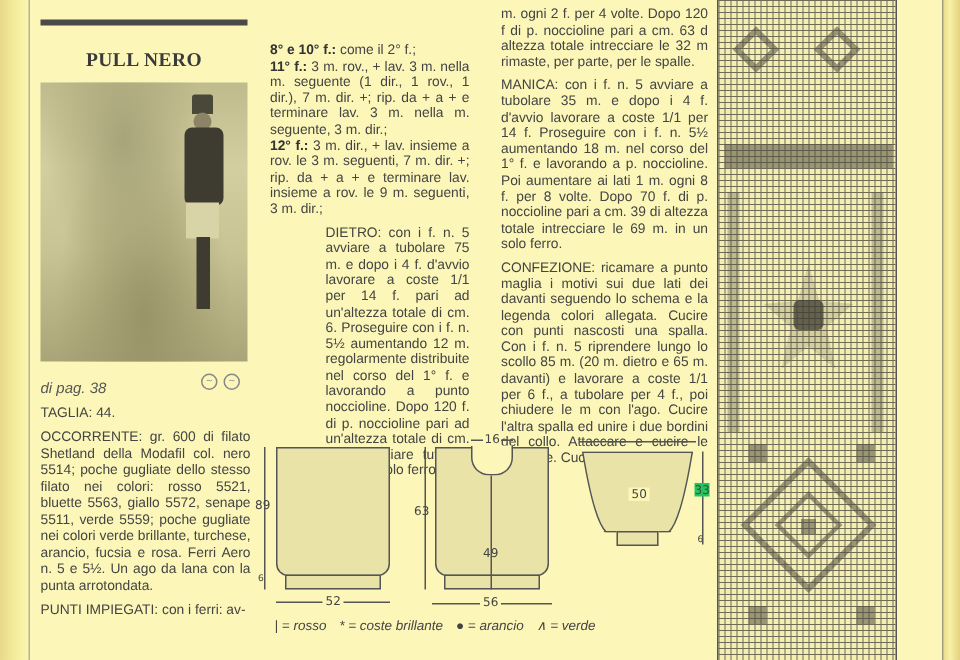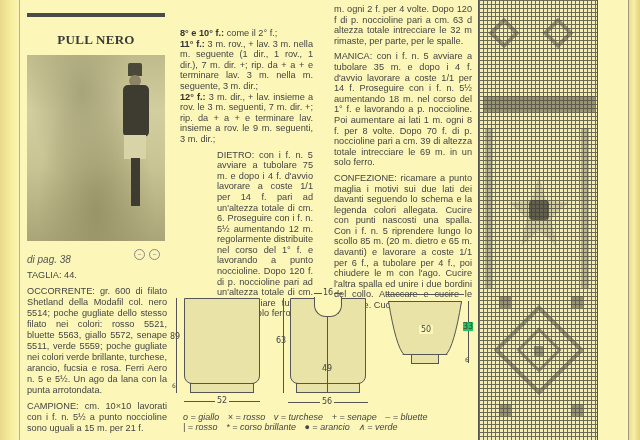--- a/index.html
+++ b/index.html
@@ -109,24 +109,20 @@
   <div class="col-left">
     <p>
       <span class="lbl">TAGLIA:</span>
       <span>44.</span>
     </p>
     <p>
       <span class="lbl">OCCORRENTE:</span>
       <span>gr. 600 di filato Shetland della Modafil col. nero 5514; poche gugliate dello stesso filato nei colori: rosso 5521, bluette 5563, giallo 5572, senape 5511, verde 5559; poche gugliate nei colori verde brillante, turchese, arancio, fucsia e rosa. Ferri Aero n. 5 e 5½. Un ago da lana con la punta arrotondata.</span>
     </p>
     <p>
-      <span class="lbl">CAMPIONE:</span>
-      <span>cm. 10×10 lavorati con i f. n. 5½ a punto noccioline sono uguali a 15 m. per 21 f.</span>
-    </p>
-    <p>
       <span class="lbl">PUNTI IMPIEGATI:</span>
       <span>con i ferri: av-</span>
     </p>
   </div>
 
   <div class="col-mid">
     <div class="row"><b>8° e 10° f.:</b> <span>come il 2° f.;</span></div>
     <div class="row"><b>11° f.:</b> <span>3 m. rov., + lav. 3 m. nella m. seguente (1 dir., 1 rov., 1 dir.), 7 m. dir. +; rip. da + a + e terminare lav. 3 m. nella m. seguente, 3 m. dir.;</span></div>
     <div class="row"><b>12° f.:</b> <span>3 m. dir., + lav. insieme a rov. le 3 m. seguenti, 7 m. dir. +; rip. da + a + e terminare lav. insieme a rov. le 9 m. seguenti, 3 m. dir.;</span></div>
     <p>
@@ -176,29 +172,22 @@
     <div class="piece" style="left:241px;top:68px;width:28px;height:10px;"></div>
     <div class="hline" style="left:216px;top:8px;width:78px;"></div>
     <div class="dim" style="left:249px;top:3px;background:#fcf7b8;padding:0 2px;margin-top:36px;">50</div>
     <div class="vline" style="left:298px;top:15px;height:62px;"></div>
     <div class="dim" style="left:293px;top:36px;background:#22c55e;">33</div>
     <div class="dim" style="left:295px;top:70px;font-size:6px;">6</div>
   </div>
 
   <div class="legend">
     <div>
-      <span>o = giallo</span>
-      <span>× = rosso</span>
-      <span>v = turchese</span>
-      <span>+ = senape</span>
-      <span>– = bluette</span>
-    </div>
-    <div>
       <span>| = rosso</span>
-      <span>* = corso brillante</span>
+      <span>* = coste brillante</span>
       <span>● = arancio</span>
       <span>∧ = verde</span>
     </div>
   </div>
 
   <div class="chart">
 
     <div class="diamond" style="left:14px;top:22px;width:22px;height:22px;"></div>
     <div class="diamond" style="left:68px;top:22px;width:22px;height:22px;"></div>
 

